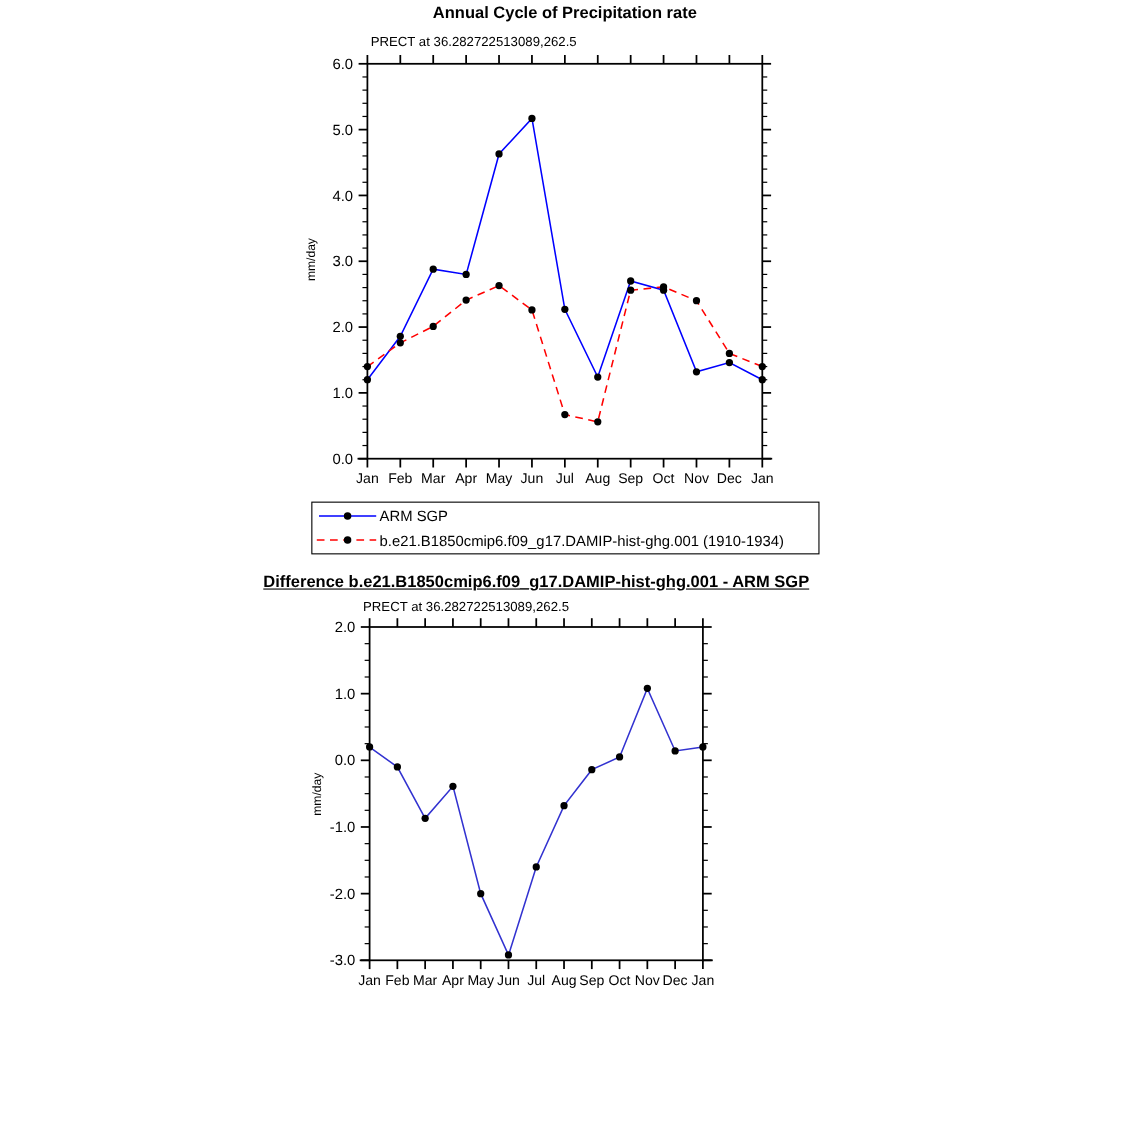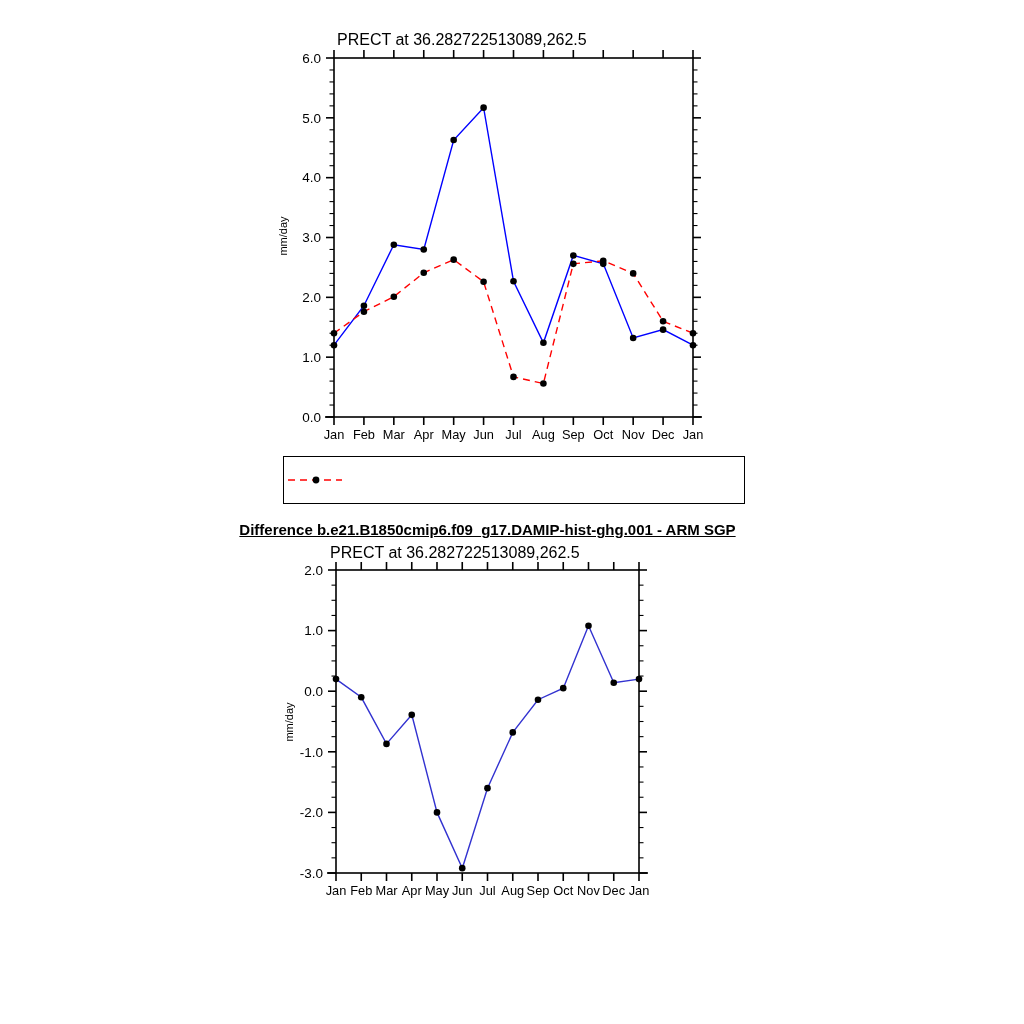--- a/index.html
+++ b/index.html
@@ -1,21 +1,21 @@
 <!DOCTYPE html>
 <html><head>
 <meta charset="utf-8">
 <style>
   html,body{margin:0;padding:0;}
   body{width:1024px;height:1024px;background:#ffffff;font-family:"Liberation Sans",sans-serif;color:#000;}
   .page{position:relative;width:1024px;height:1024px;background:#fff;overflow:hidden;}
   #charts{position:absolute;left:0;top:0;}
   svg text{font-family:"Liberation Sans",sans-serif;fill:#000;}
   .chart-title{position:absolute;font-size:15px;font-weight:bold;white-space:nowrap;text-align:center;}
-  .chart-subtitle{position:absolute;font-size:16px;white-space:nowrap;}
+  .chart-subtitle{position:absolute;font-size:12px;white-space:nowrap;}
   .c1t{left:334px;top:3px;width:359px;}
   .c1s{left:337px;top:31px;}
   .c2t{left:187px;top:521px;width:601px;text-decoration:underline;}
   .c2s{left:330px;top:544px;}
   .ylabel{position:absolute;width:60px;text-align:center;font-size:11px;transform:rotate(-90deg);white-space:nowrap;}
   .c1y{left:253px;top:230px;}
   .c2y{left:259px;top:716px;}
   .legend{position:absolute;left:283px;top:456px;width:462px;height:48px;border:1.5px solid #000;
           box-sizing:border-box;display:flex;flex-direction:column;justify-content:center;
           padding-left:3px;background:#fff;}
@@ -293,29 +293,38 @@
           <circle cx="512.75" cy="732.408" r="3.3" fill="#000000"></circle>
           <circle cx="538" cy="699.684" r="3.3" fill="#000000"></circle>
           <circle cx="563.25" cy="688.17" r="3.3" fill="#000000"></circle>
           <circle cx="588.5" cy="625.752" r="3.3" fill="#000000"></circle>
           <circle cx="613.75" cy="682.716" r="3.3" fill="#000000"></circle>
           <circle cx="639" cy="679.08" r="3.3" fill="#000000"></circle>
         </g>
       </g>
     </svg>
 
+  <div class="chart-title c1t">Annual Cycle of Precipitation rate</div>
   <div class="chart-subtitle c1s">PRECT at 36.282722513089,262.5</div>
   <div class="ylabel c1y">mm/day</div>
 
   <div class="legend">
+    <div class="lrow">
+      <svg class="sample" width="58" height="16">
+        <line x1="3" y1="8" x2="55" y2="8" stroke="#0000ff" stroke-width="1.4"></line>
+        <circle cx="29" cy="8" r="3.4" fill="#000000"></circle>
+      </svg>
+      <span class="llabel">ARM SGP</span>
+    </div>
     <div class="lrow">
       <svg class="sample" width="58" height="16">
         <line x1="1" y1="8" x2="55" y2="8" stroke="#ff0000" stroke-width="1.4" stroke-dasharray="7,5"></line>
         <circle cx="29" cy="8" r="3.4" fill="#000000"></circle>
       </svg>
+      <span class="llabel">b.e21.B1850cmip6.f09_g17.DAMIP-hist-ghg.001 (1910-1934)</span>
     </div>
   </div>
 
   <div class="chart-title c2t">Difference b.e21.B1850cmip6.f09_g17.DAMIP-hist-ghg.001 - ARM SGP</div>
   <div class="chart-subtitle c2s">PRECT at 36.282722513089,262.5</div>
   <div class="ylabel c2y">mm/day</div>
 
 </div>
 
 </body></html>

